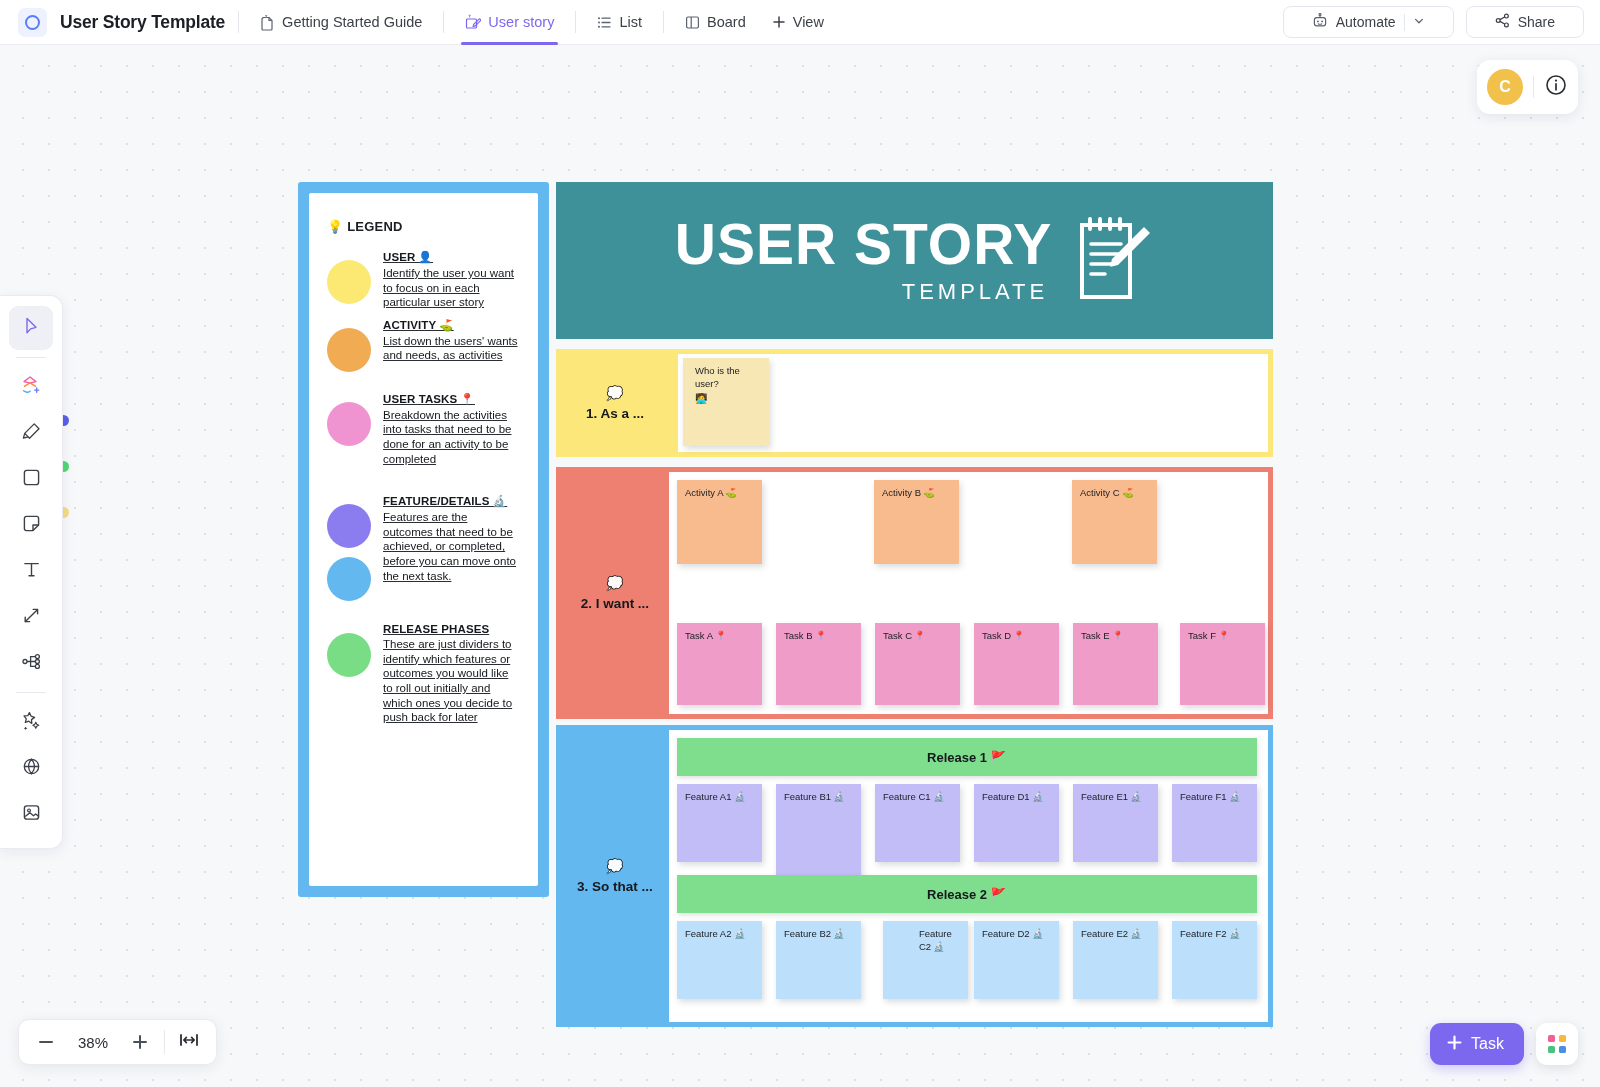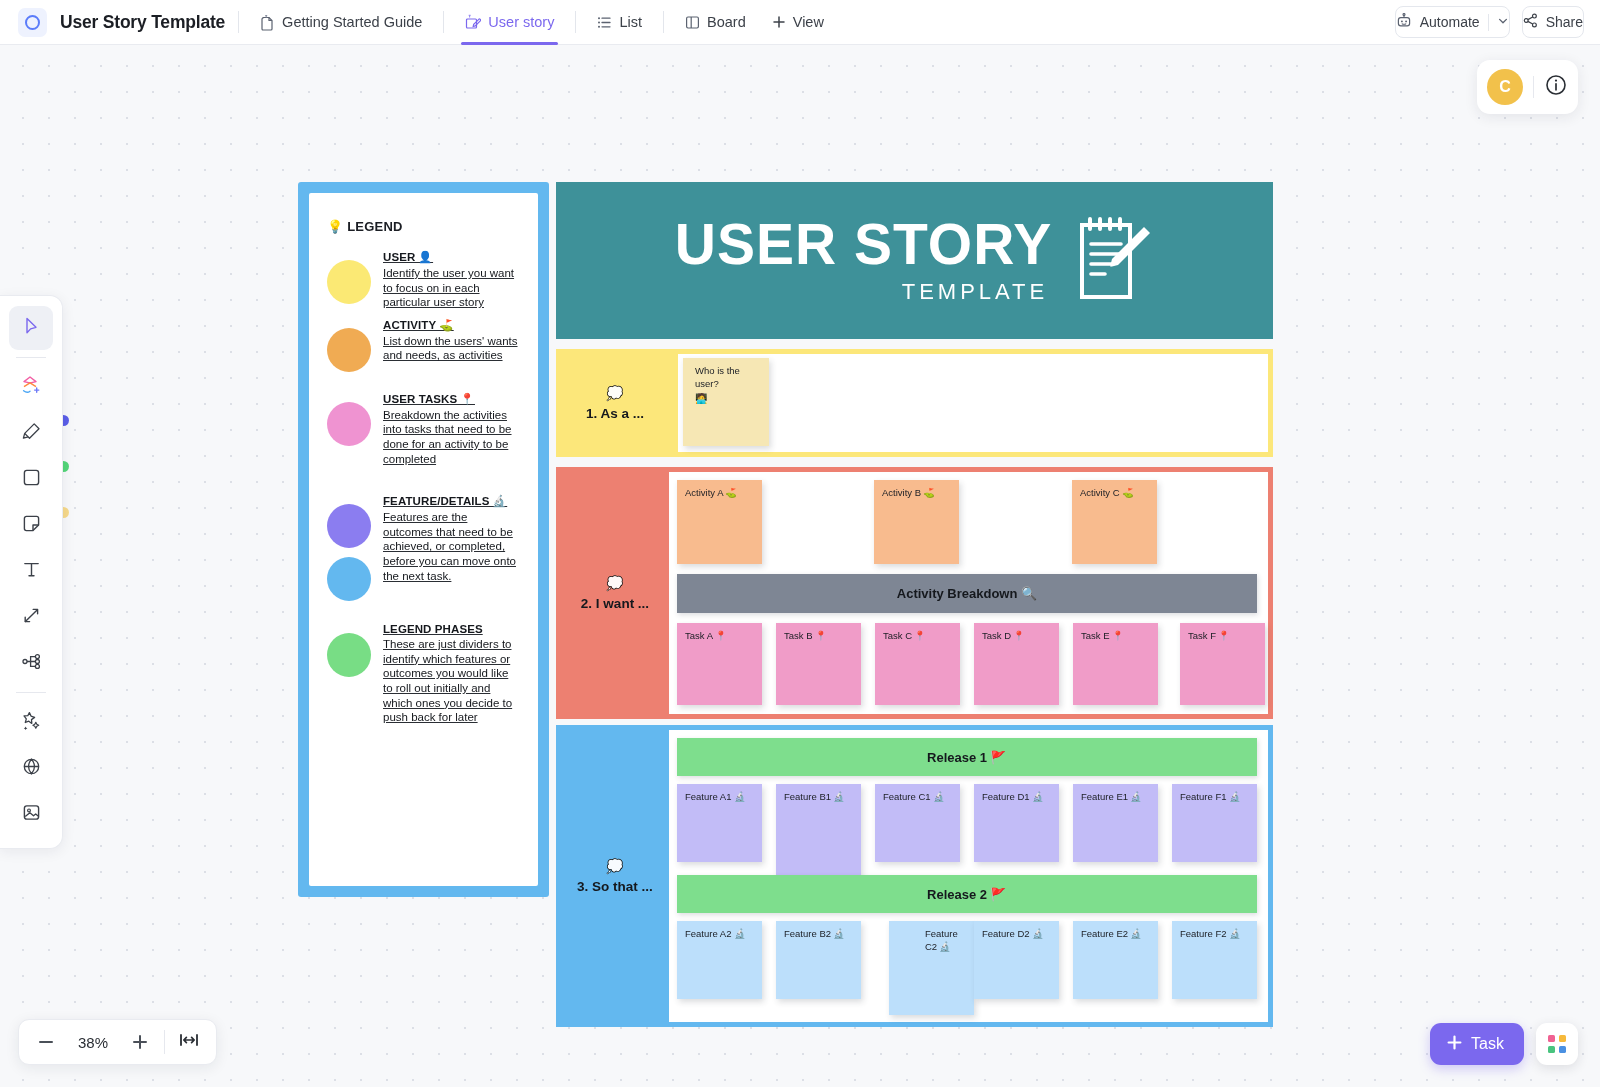--- a/index.html
+++ b/index.html
@@ -49,21 +49,21 @@
     content: ""; position: absolute; left: 4px; right: 4px; bottom: 0;
     height: 2.5px; background: #7b68ee; border-radius: 2px;
   }
   .tab svg { display: block; }
   .topbar-right {
     margin-left: auto; display: flex; align-items: center; gap: 12px;
     padding-right: 16px;
   }
   .pill-btn {
     display: flex; align-items: center; gap: 8px;
-    height: 32px; padding: 0 0;
+    height: 32px; padding: 0 28px;
     border: 1px solid #e4e7ed; border-radius: 8px;
     background: #fff; font-size: 14px; color: #3c4149; cursor: pointer;
   }
   .pill-divider { width: 1px; height: 17px; background: #e4e7ed; }
 
   
   .canvas {
     position: absolute; top: 45px; left: 0;
     width: 1600px; height: 1042px;
     background-color: #f7f8fa;
@@ -481,21 +481,21 @@
           <div class="legend-h">FEATURE/DETAILS 🔬</div>
           <div class="legend-p">Features are the outcomes that need to be achieved, or completed, before you can move onto the next task.</div>
         </div>
       </div>
 
       <div class="legend-row" style="margin-top:20px">
         <div class="legend-dot-col">
           <div class="legend-dot" style="background:#78dd85"></div>
         </div>
         <div class="legend-text">
-          <div class="legend-h">LEGEND PHASES</div>
+          <div class="legend-h">RELEASE PHASES</div>
           <div class="legend-p">These are just dividers to identify which features or outcomes you would like to roll out initially and which ones you decide to push back for later</div>
         </div>
       </div>
     </div>
   </div>
 
   <div class="banner">
     <div class="banner-text">
       <div class="banner-title">USER STORY</div>
       <div class="banner-sub">TEMPLATE</div>
@@ -534,23 +534,20 @@
       <div class="card note-orange" style="left:8px; top:8px; width:85px; height:84px;">
         <span>Activity A ⛳</span>
       </div>
       <div class="card note-orange" style="left:205px; top:8px; width:85px; height:84px;">
         <span>Activity B ⛳</span>
       </div>
       <div class="card note-orange" style="left:403px; top:8px; width:85px; height:84px;">
         <span>Activity C ⛳</span>
       </div>
 
-      <div class="bar bar-grey" style="left:8px; top:102px; width:580px; height:39px;">
-        <span>Activity Breakdown 🔍</span>
-      </div>
 
       <div class="card note-pink" style="left:8px;   top:151px; width:85px; height:82px;">
         <span>Task A 📍</span></div>
       <div class="card note-pink" style="left:107px; top:151px; width:85px; height:82px;">
         <span>Task B 📍</span></div>
       <div class="card note-pink" style="left:206px; top:151px; width:85px; height:82px;">
         <span>Task C 📍</span></div>
       <div class="card note-pink" style="left:305px; top:151px; width:85px; height:82px;">
         <span>Task D 📍</span></div>
       <div class="card note-pink" style="left:404px; top:151px; width:85px; height:82px;">
@@ -583,21 +580,21 @@
       <div class="card note-purple" style="left:503px; top:54px; width:85px; height:78px;">
         <span>Feature F1 🔬</span></div>
 
       <div class="bar bar-green" style="left:8px; top:145px; width:580px; height:38px;">
         <span>Release 2 🚩</span>
       </div>
       <div class="card note-lblue" style="left:8px;   top:191px; width:85px; height:78px;">
         <span>Feature A2 🔬</span></div>
       <div class="card note-lblue" style="left:107px; top:191px; width:85px; height:78px;">
         <span>Feature B2 🔬</span></div>
-      <div class="card note-lblue" style="left:220px; top:191px; width:85px; height:94px;padding-left:36px;">
+      <div class="card note-lblue" style="left:214px; top:191px; width:85px; height:78px;padding-left:36px;">
         <span>Feature C2 🔬</span></div>
       <div class="card note-lblue" style="left:305px; top:191px; width:85px; height:78px;">
         <span>Feature D2 🔬</span></div>
       <div class="card note-lblue" style="left:404px; top:191px; width:85px; height:78px;">
         <span>Feature E2 🔬</span></div>
       <div class="card note-lblue" style="left:503px; top:191px; width:85px; height:78px;">
         <span>Feature F2 🔬</span></div>
     </div>
   </div>
 

